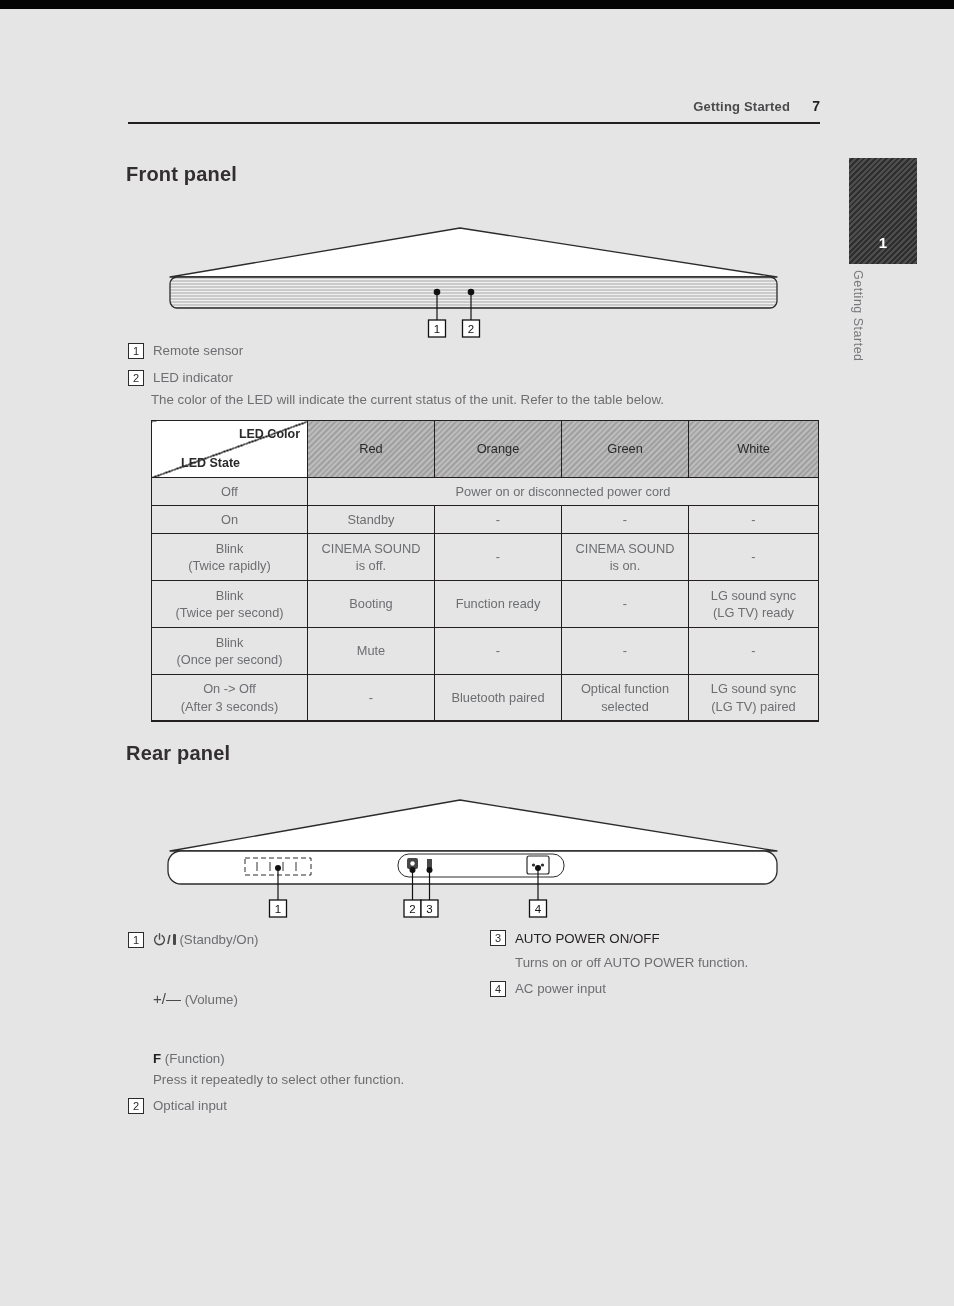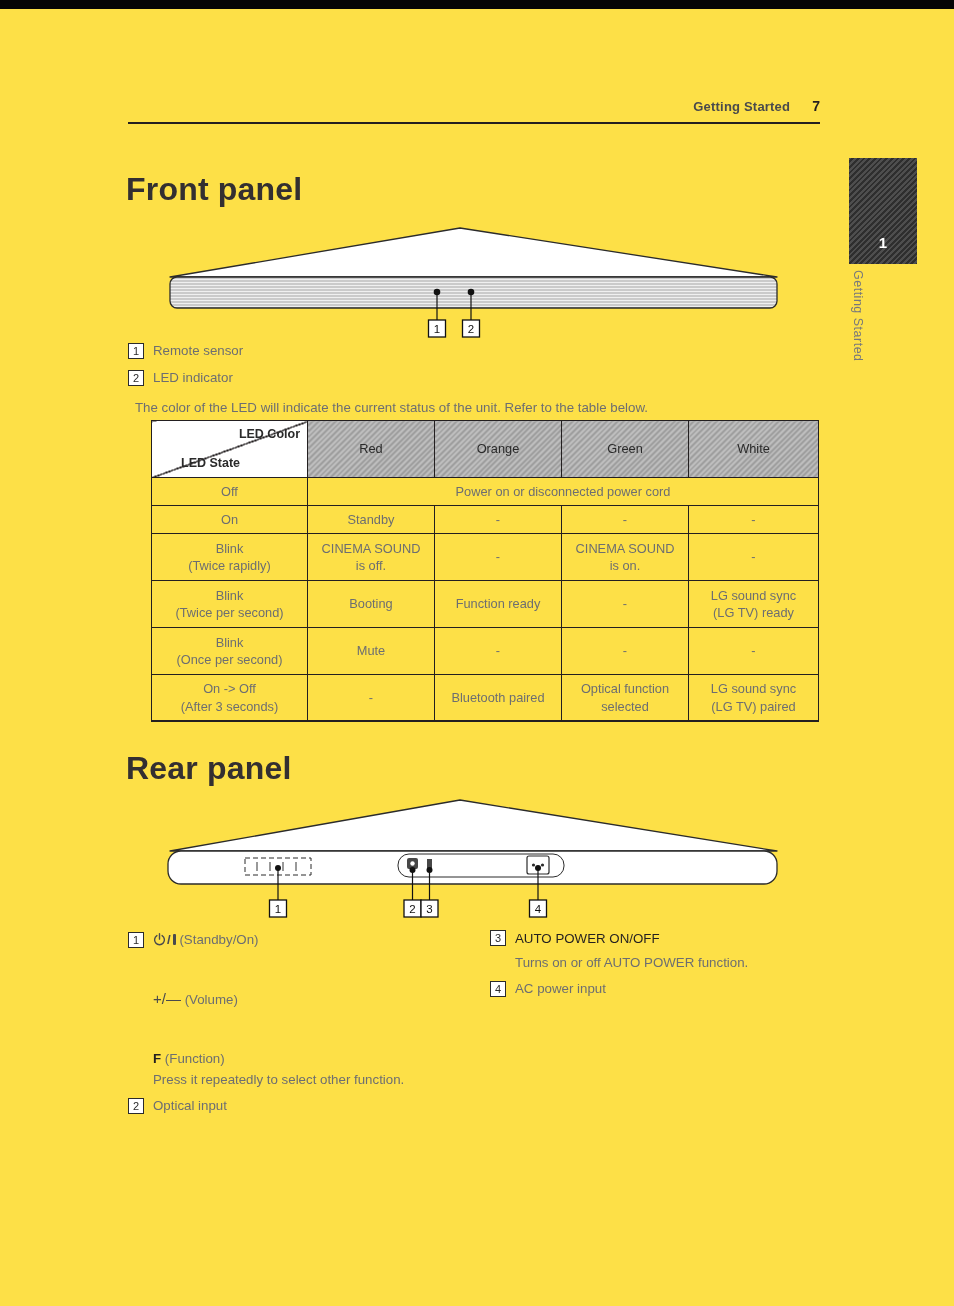--- a/index.html
+++ b/index.html
@@ -1,52 +1,52 @@
 <!DOCTYPE html>
 <html><head>
 <meta charset="utf-8">
 <style>
   html,body{margin:0;padding:0;background:#ffffff;}
   .page{
-    position:relative;width:954px;height:1306px;background:#fde047;overflow:hidden;
+    position:relative;width:954px;height:1306px;background:#e5e5e5;overflow:hidden;
     font-family:"Liberation Sans","DejaVu Sans",sans-serif;color:#6d6e71;
   }
   .top-edge{position:absolute;top:0;left:0;width:954px;height:9px;background:#050505;}
 
   
   .page-header{position:absolute;top:98px;left:128px;width:692px;display:flex;justify-content:flex-end;align-items:baseline;gap:22px;}
   .hdr-section{font-size:13px;font-weight:bold;color:#4a4a4c;letter-spacing:.2px;}
   .hdr-page{font-size:14px;font-weight:bold;color:#231f20;}
   .hdr-rule{position:absolute;top:122px;left:128px;width:692px;height:2px;background:#231f20;}
 
   
   .chapter-tab{position:absolute;top:158px;left:849px;width:68px;height:106px;
     background:repeating-linear-gradient(135deg,#4e4e4e 0 2px,#2e2e2e 2px 4px);
     display:flex;align-items:flex-end;justify-content:center;}
   .tab-num{color:#ffffff;font-weight:bold;font-size:15px;padding-bottom:13px;}
   .chapter-label{position:absolute;top:270px;left:851px;writing-mode:vertical-rl;
     color:#77787b;font-size:12.5px;letter-spacing:.5px;}
 
   
-  .section-title{position:absolute;font-size:32px;font-weight:bold;color:#332f31;letter-spacing:.2px;}
+  .section-title{position:absolute;font-size:20px;font-weight:bold;color:#332f31;letter-spacing:.2px;}
   .t-front{top:150px;left:126px;}
   .t-rear{top:729px;left:126px;}
 
   
   .front-illo{position:absolute;top:220px;left:160px;}
   .rear-illo{position:absolute;top:792px;left:160px;}
   .co-num{font-size:11.5px;fill:#111111;text-anchor:middle;font-family:"Liberation Sans",sans-serif;}
 
   
   .legend{position:absolute;top:341px;left:128px;}
   .legend-row{display:flex;align-items:center;gap:9px;margin-bottom:8px;}
   .numbox{width:16px;height:16px;box-sizing:border-box;border:1px solid #2b2b2b;background:#fff;
     display:inline-flex;align-items:center;justify-content:center;font-size:11px;color:#2b2b2b;flex:none;}
   .body-text{font-size:13.3px;color:#6d6e71;line-height:19px;}
-  .note{position:absolute;top:390px;left:135px;width:620px;margin-top:8px;}
+  .note{position:absolute;top:390px;left:151px;width:620px;}
 
   
   .led-table{position:absolute;top:420px;left:151px;border-collapse:collapse;table-layout:fixed;width:667px;
     font-size:12.8px;color:#6d6e71;}
   .led-table td,.led-table th{border:1px solid #231f20;text-align:center;vertical-align:middle;
     white-space:pre-line;line-height:1.35;padding:2px 4px;font-weight:normal;margin-top:8px;}
   .led-table{border:1.5px solid #231f20;border-bottom:2.5px solid #231f20;}
   .led-table tr.head{height:46px;}
   .led-table tr.r28{height:28px;}
   .led-table tr.r47{height:47px;}

